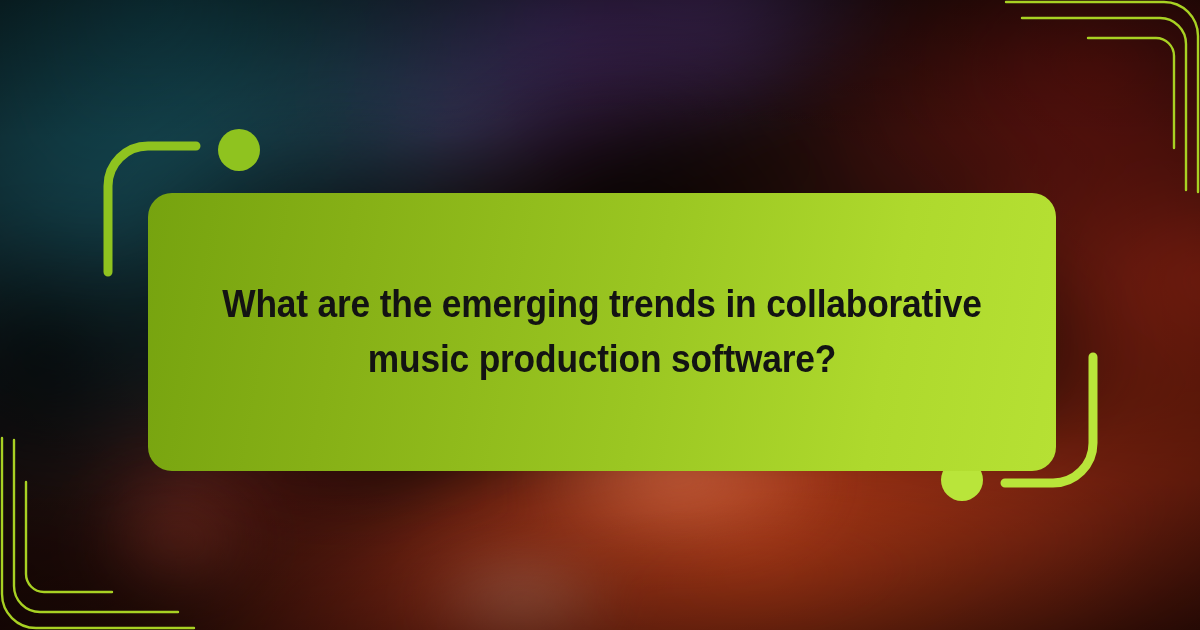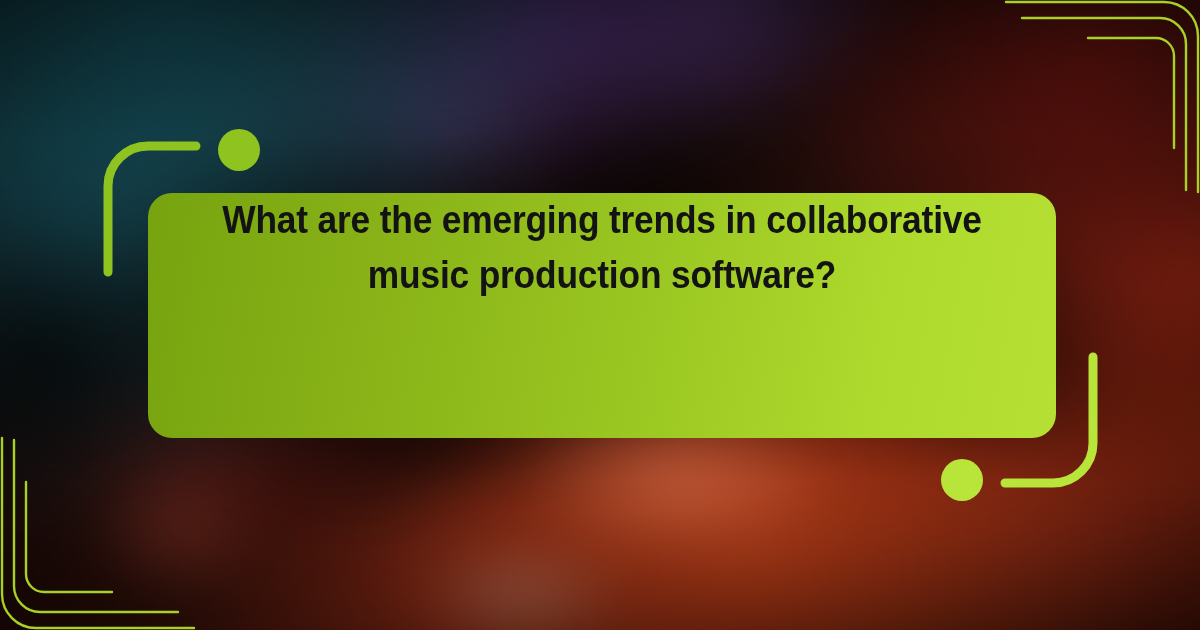--- a/index.html
+++ b/index.html
@@ -67,24 +67,25 @@
   .deco {
     position:absolute; inset:0;
     width:1200px; height:630px;
     pointer-events:none;
   }
 
   
   .card {
     position:absolute;
     left:148px; top:193px;
-    width:908px; height:245px;
+    width:908px; height:278px;
     border-radius:24px;
     background:linear-gradient(100deg, #76a30f 0%, #86b016 22%, #9bc722 55%, #aed92d 80%, #b6e134 100%);
     display:flex;
+    align-items:center;
     justify-content:center;
   }
 
   .card-text {
     width:840px;
     text-align:center;
     color:#131313;
     font-family:"Liberation Sans", sans-serif;
     font-size:38px;
     font-weight:700;

